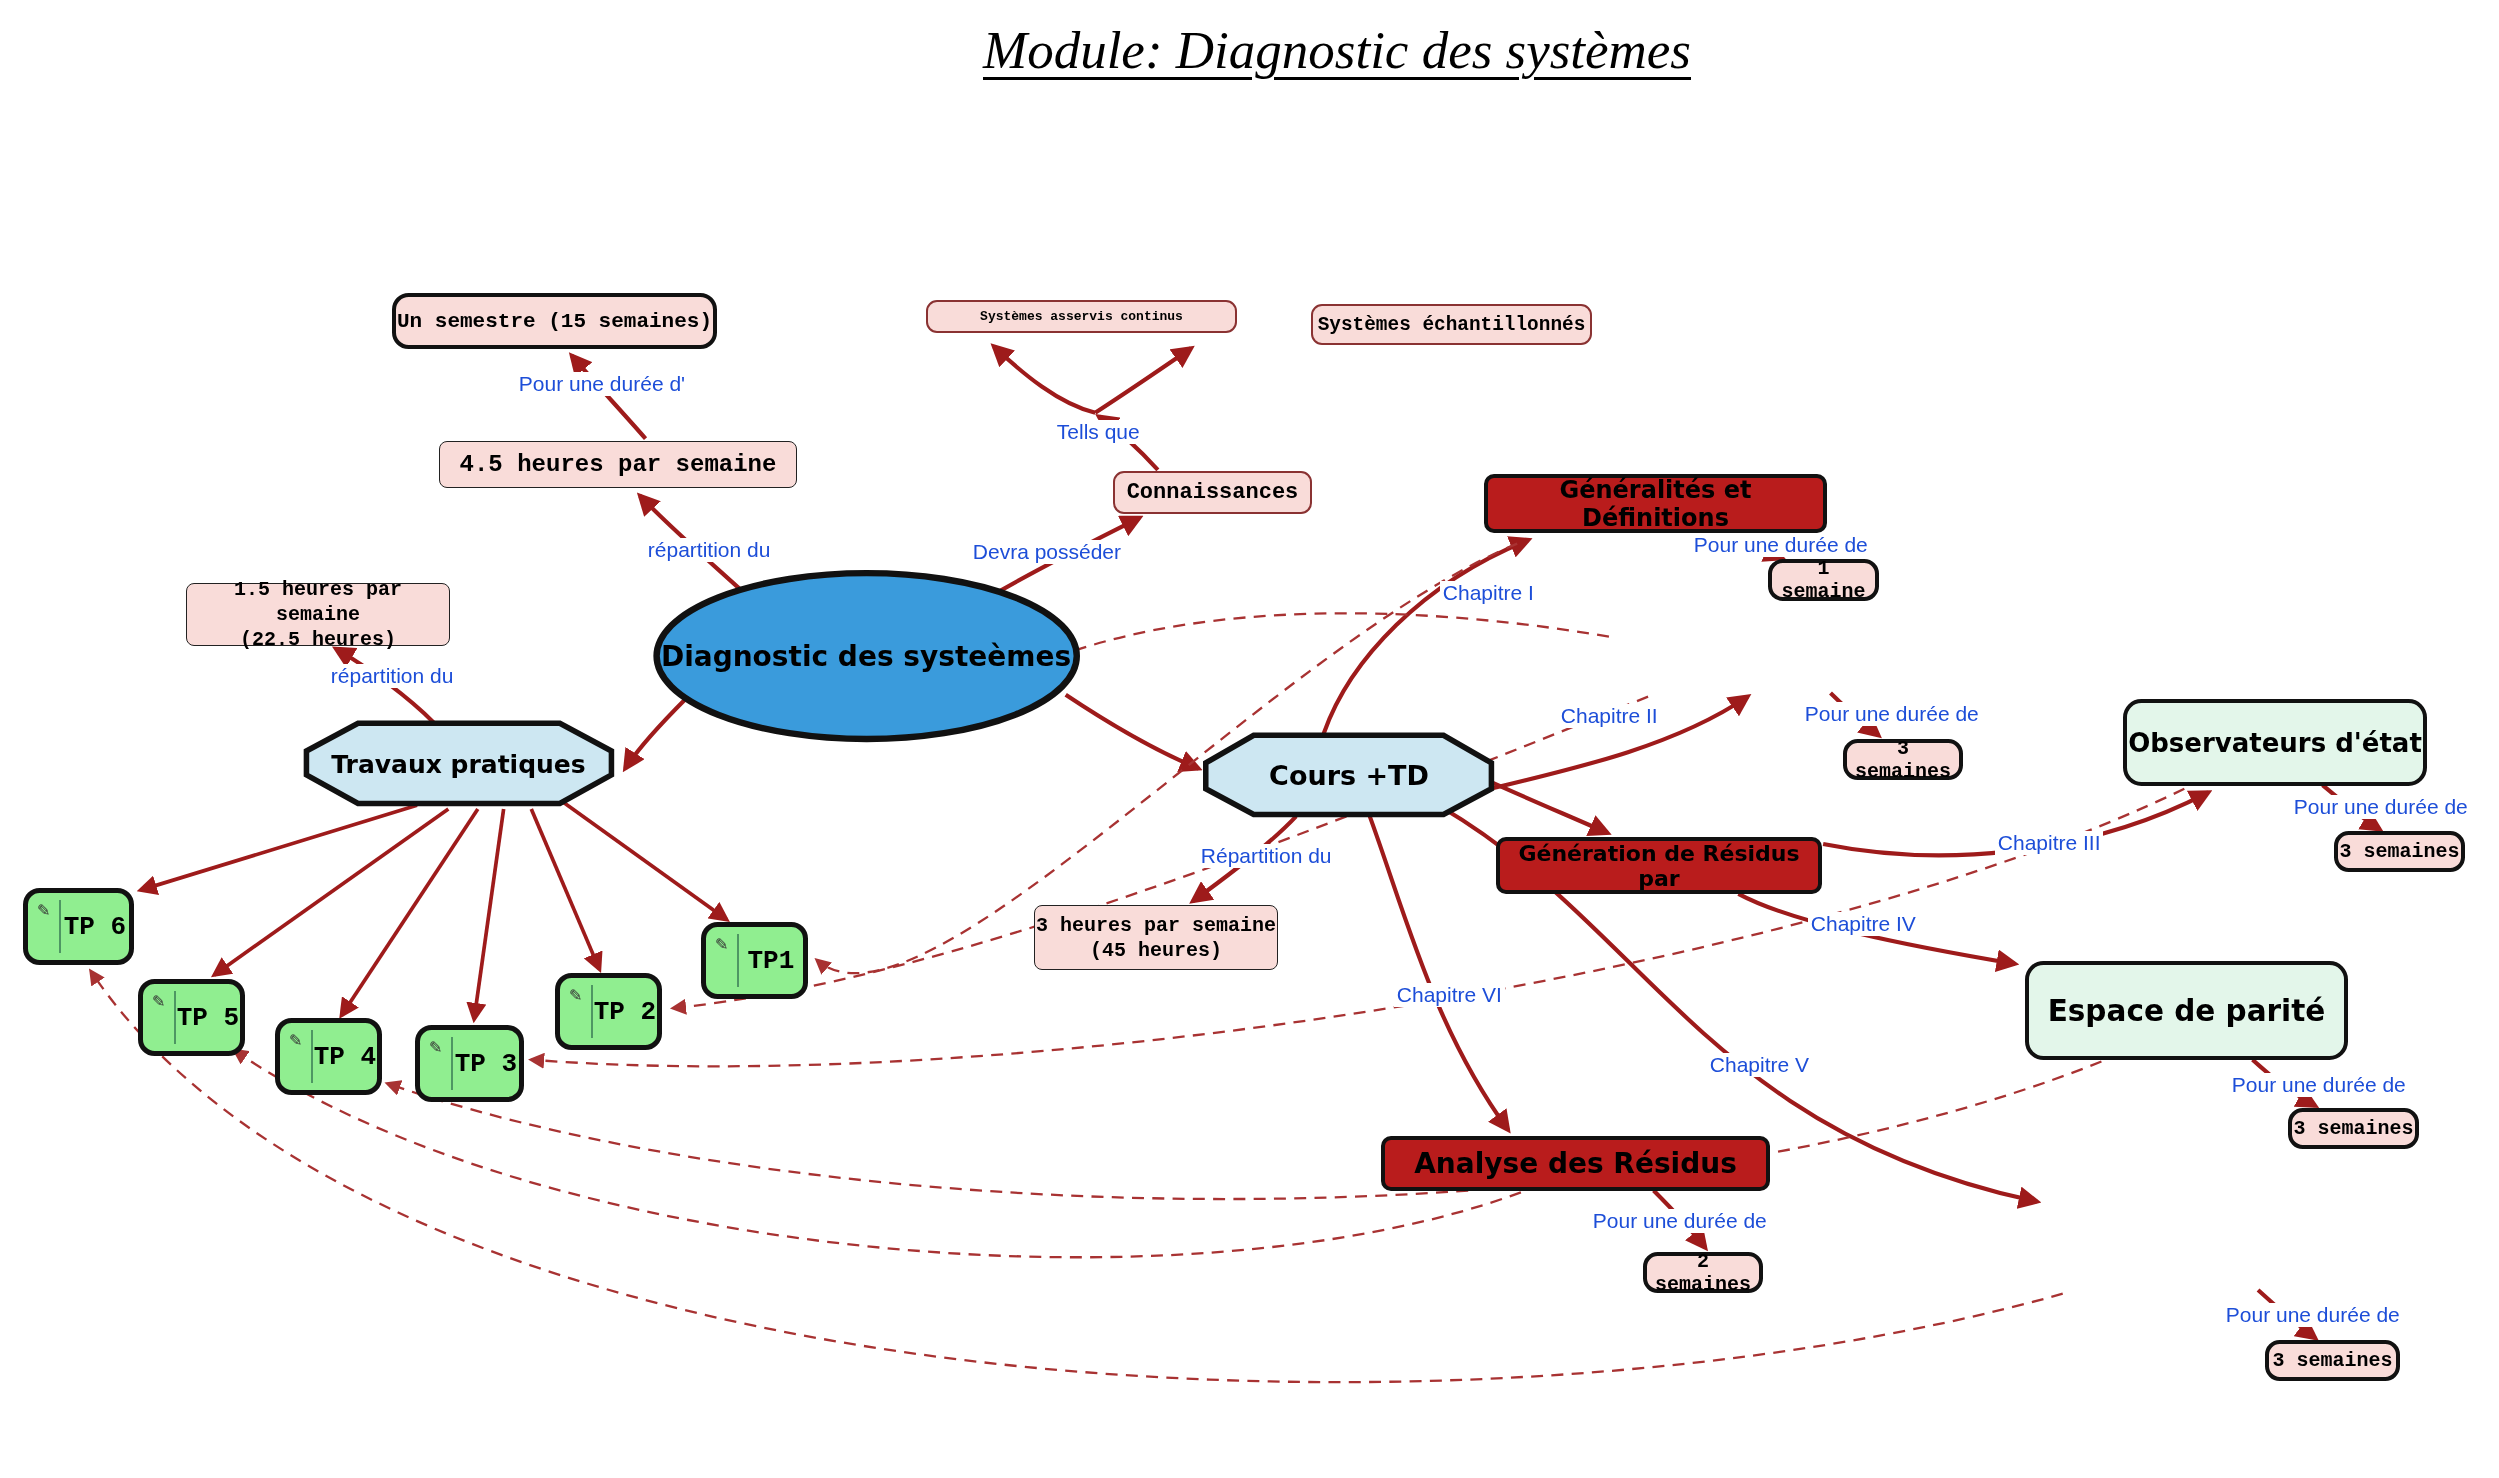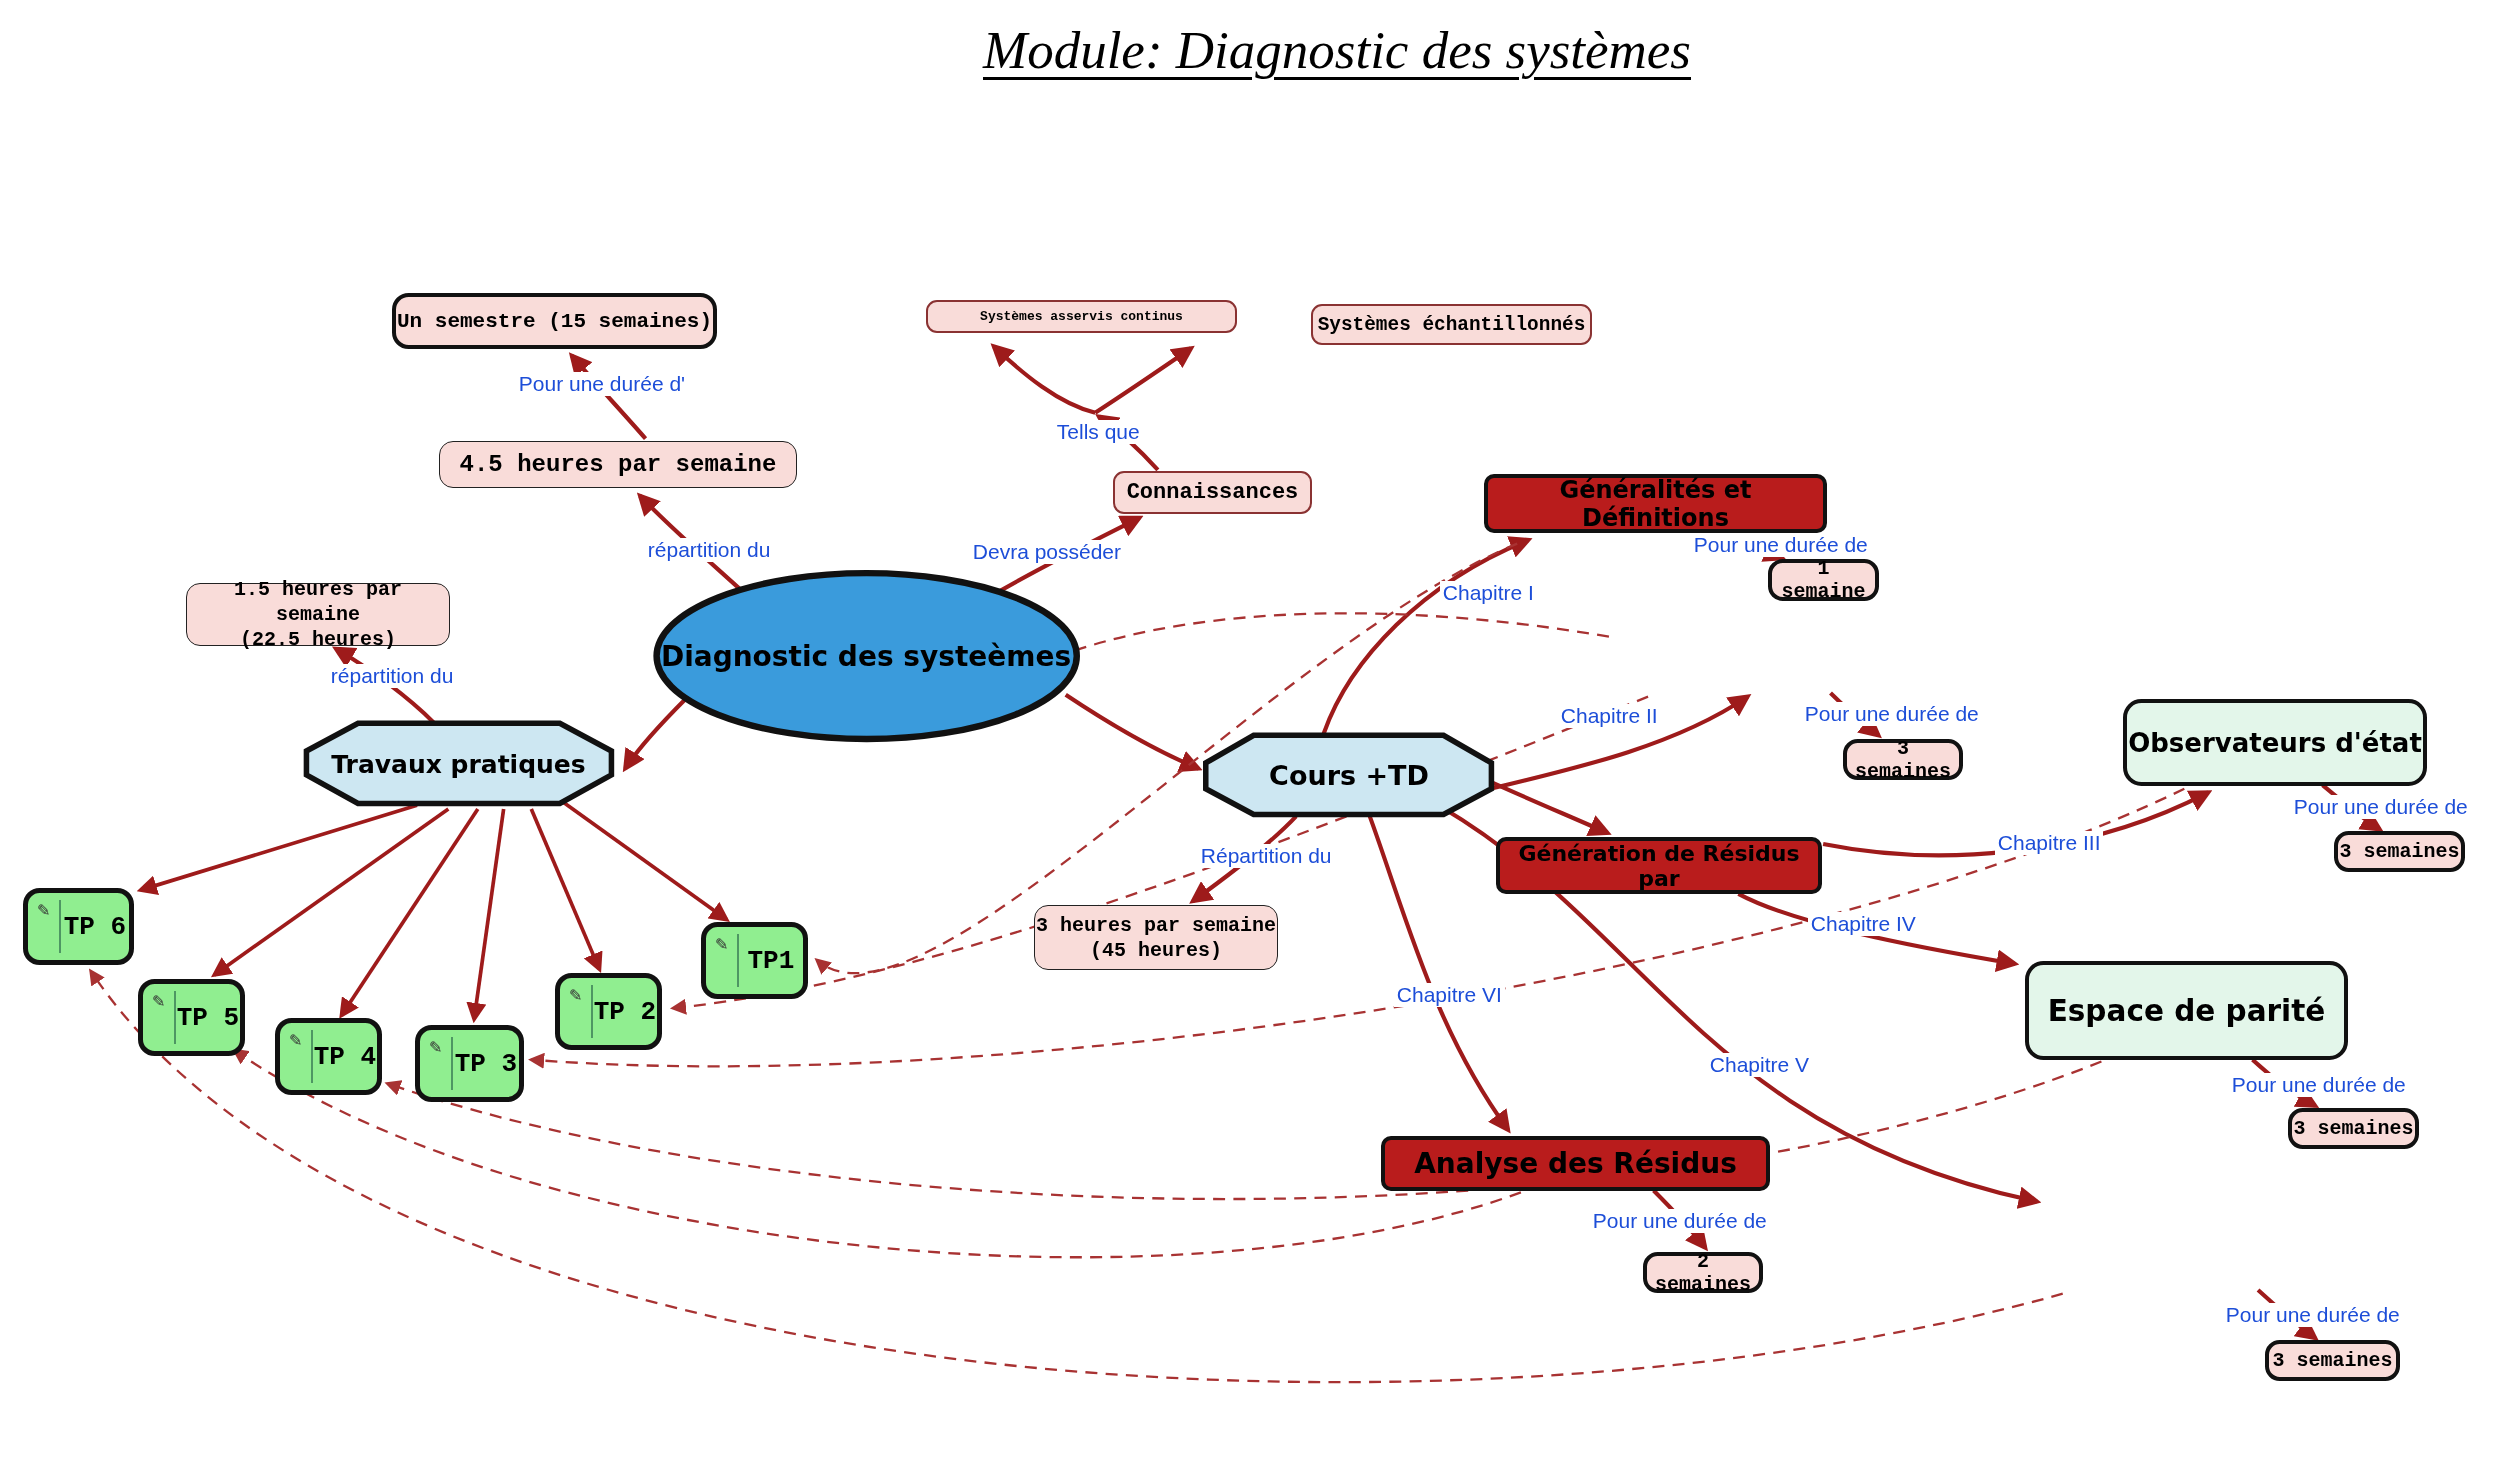--- a/index.html
+++ b/index.html
@@ -5,21 +5,21 @@
   html,body{margin:0;padding:0;background:#fff;}
   #canvas{position:relative;width:2500px;height:1478px;background:#fff;overflow:hidden;
           font-family:"Liberation Sans",sans-serif;}
   #edges{position:absolute;left:0;top:0;z-index:1;}
   .s{fill:none;stroke:#9E1B1B;stroke-width:4.5;marker-end:url(#ah);}
   .fan{stroke-width:4;}
   .d{fill:none;stroke:#A83232;stroke-width:2.5;stroke-dasharray:13 9;}
   .dar{marker-end:url(#ahd);}
   .node{position:absolute;z-index:2;display:flex;align-items:center;justify-content:center;
         text-align:center;color:#000;box-sizing:border-box;white-space:pre-line;font-family:Liberation Mono, monospace;}
-  .pink{background:#F9DCD9;border:1.8px solid #222;border-radius:14px;
+  .pink{background:#F9DCD9;border:1.8px solid #222;border-radius:8px;
         font-weight:bold;font-size:24px;}
   .thick{border-width:4.6px;border-color:#111;border-radius:16.6px;}
   .maroon{border:2.8px solid #8A3232;border-radius:11px;}
   .green{background:#b91c1c;border:4.6px solid #111;border-radius:10px;
          font-family:"DejaVu Sans",sans-serif;font-weight:bold;}
   .pale{background:#E3F6EA;border-radius:18.4px;}
   .badge{background:#F9DCD9;border:4.6px solid #111;border-radius:14.7px;
          font-weight:bold;font-size:20px;}
   .shape-label{position:absolute;z-index:2;display:flex;align-items:center;justify-content:center;
          text-align:center;font-family:"DejaVu Sans",sans-serif;font-weight:bold;color:#000;}

